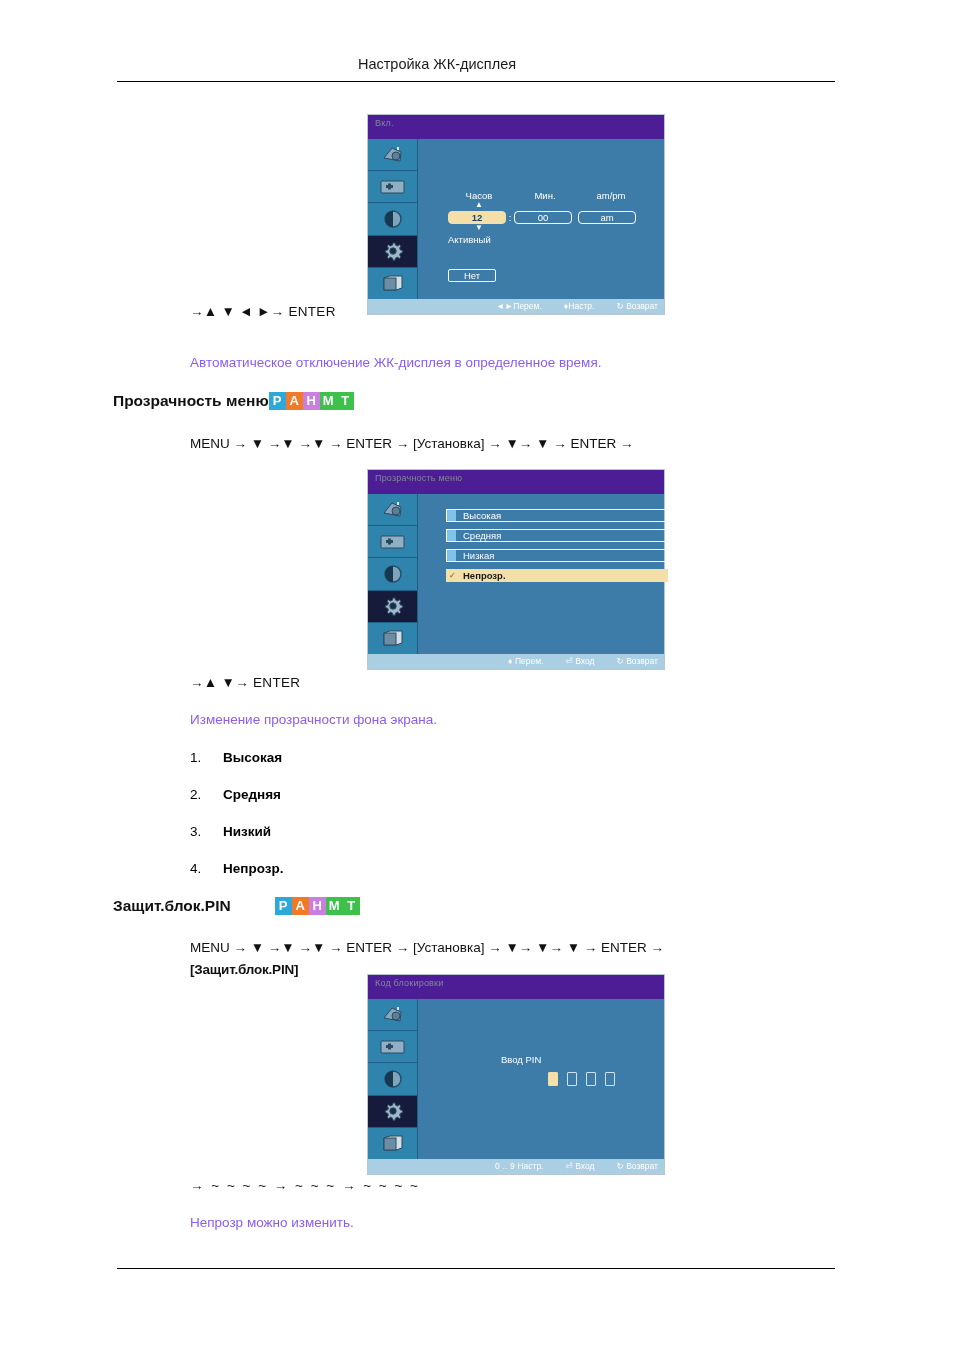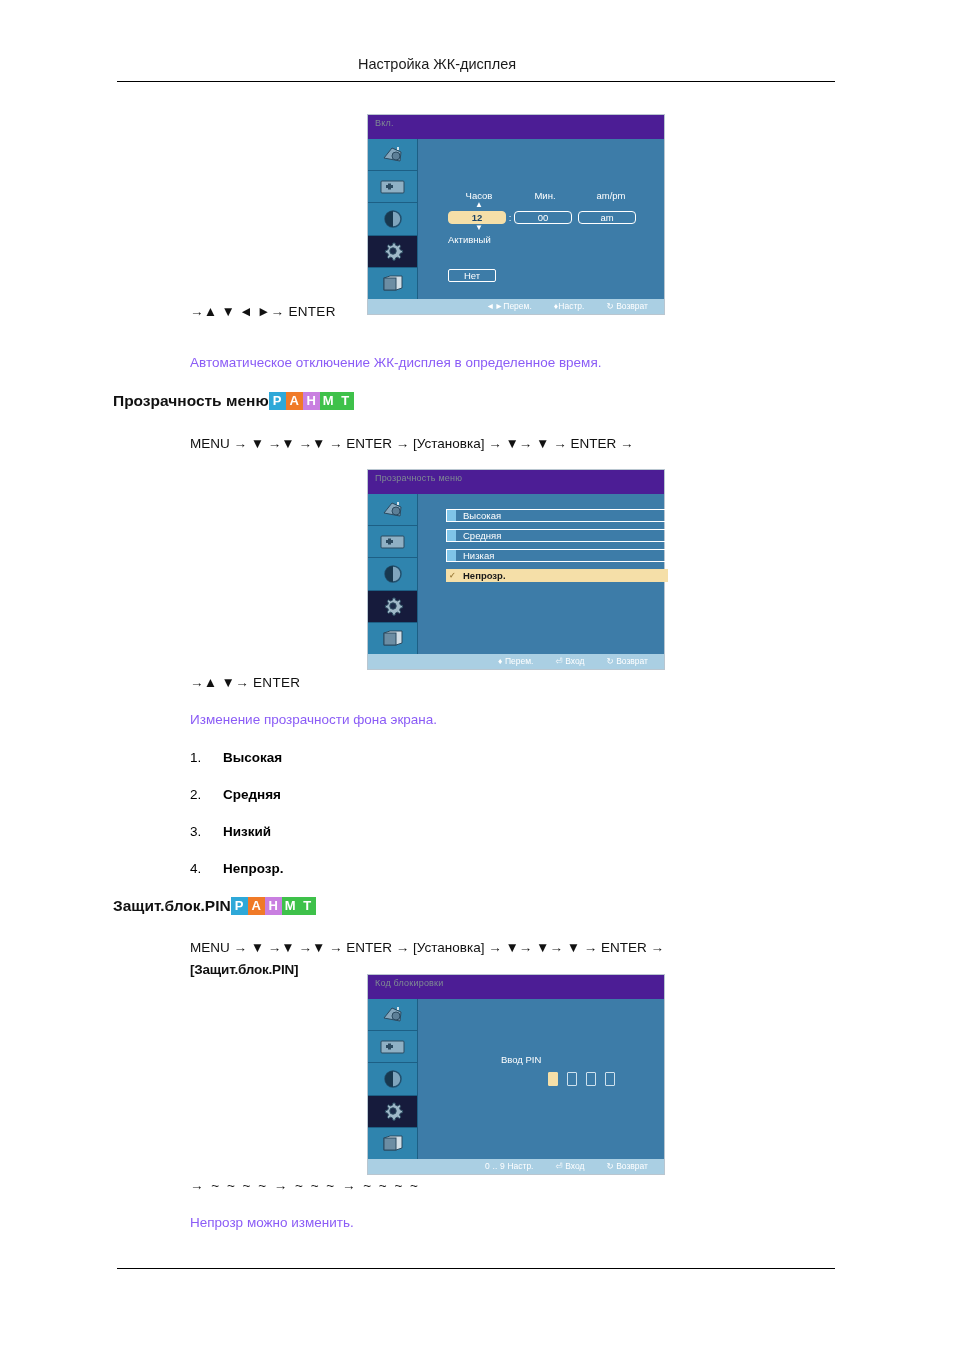--- a/index.html
+++ b/index.html
@@ -60,21 +60,21 @@
   .osd-icon:last-child { border-bottom:none; }
   .osd-icon.selected { background:#161b3c; }
   .osd-icon svg { display:block; }
   .osd-content { flex:1; position:relative; }
   .osd-footer {
     height:15px; line-height:15px;
     background:#aacfe3;
     color:#ffffff;
     font-size:8.5px;
     display:flex; align-items:center; justify-content:flex-end;
-    padding-right:16px;
+    padding-right:6px;
     gap:22px;
   }
   .osd-footer span { white-space:nowrap; }
   .osd-footer .fk { letter-spacing:.2px; }
 
   
   .timer-grid {
     position:absolute; left:30px; top:24px;
     width:205px;
   }
@@ -350,21 +350,21 @@
     <div class="li">
       <span class="num">3.</span>
       <span class="txt">Низкий</span>
     </div>
     <div class="li">
       <span class="num">4.</span>
       <span class="txt">Непрозр.</span>
     </div>
   </div>
 
-  <div class="heading" style="top:897px;">
+  <div class="heading" style="top:897px;gap:44px;">
     <span>Защит.блок.PIN</span>
     <span class="badge">
       <b style="background: rgb(46, 168, 216);">Р</b>
       <b style="background: rgb(240, 122, 40);">А</b>
       <b style="background: rgb(201, 127, 224);">Н</b>
       <b style="background: rgb(62, 193, 74);">М</b>
       <b style="background: rgb(62, 193, 74);">Т</b>
     </span>
   </div>
 

